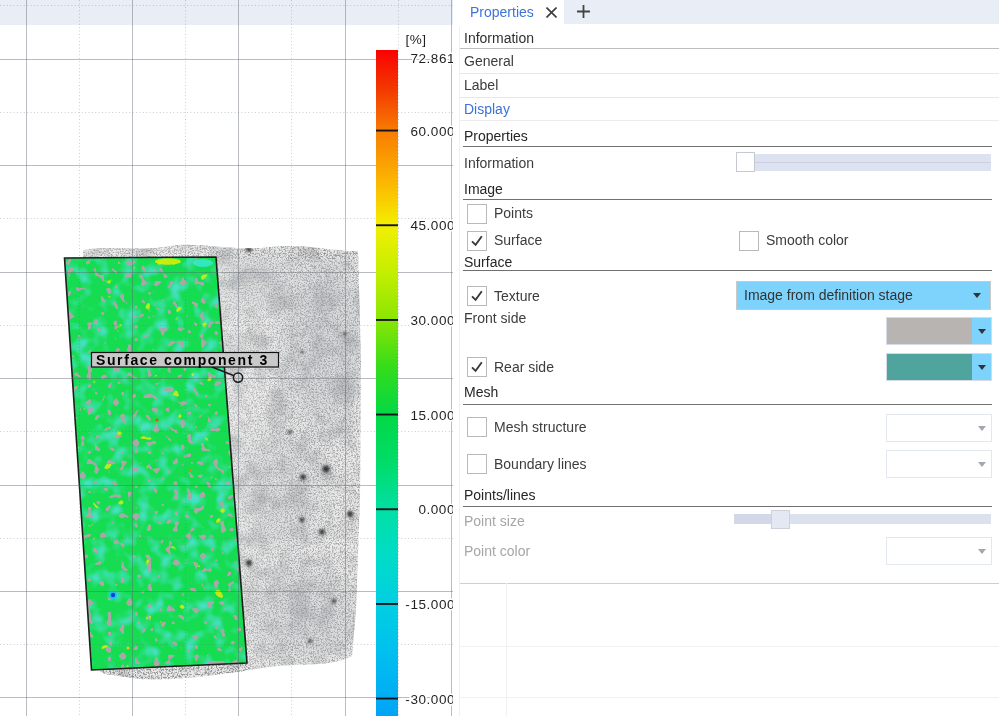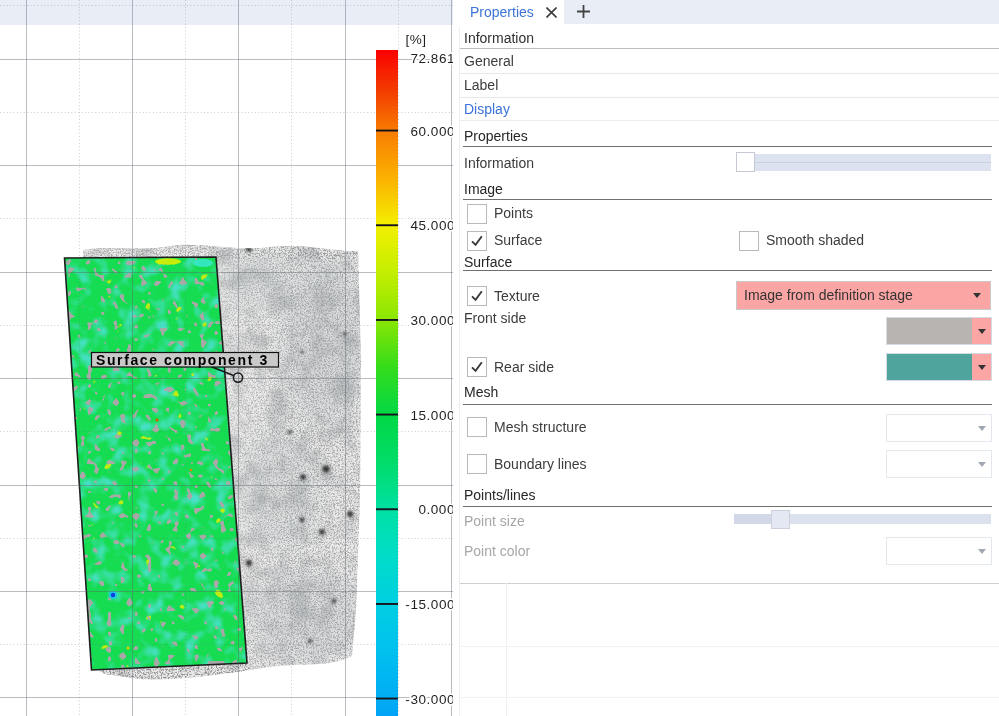--- a/index.html
+++ b/index.html
@@ -10,21 +10,21 @@
 #vp{left:0;top:0;width:453px;height:716px;}
 #tab{left:459px;top:0;width:105px;height:27px;background:#fff;}
 #tabtxt{left:11px;top:4px;font-size:14px;color:#3d74d8;}
 #panel{left:460px;top:24px;width:539px;height:609px;background:#fff;}
 .sep{left:0;width:539px;height:1px;background:#e8e8e8;}
 .hline{left:3px;width:529px;height:1px;background:#707070;}
 .lbl{font-size:14px;color:#3c3c3c;white-space:nowrap;line-height:16px;}
 .hd{font-size:14px;color:#262626;white-space:nowrap;line-height:16px;}
 .dis{color:#a6a6a6;}
 .cb{width:18px;height:18px;background:#fff;border:1px solid #b9b9b9;}
-.combo{background:#fca5a5;border:1px solid #c9c9c9;}
+.combo{background:#7dd3fc;border:1px solid #c9c9c9;}
 .combod{background:#fff;border:1px solid #e3e7ee;}
 .arr{width:0;height:0;border-left:4.5px solid transparent;border-right:4.5px solid transparent;border-top:5px solid #333;}
 .arrd{border-top-color:#a2a8b2;}
 </style>
 </head>
 <body>
 <div id="root">
   <div id="tabstrip" class="abs"></div>
   <div class="abs" style="left:453px;top:0;width:6px;height:24px;background:#fff"></div>
   <div class="abs" style="left:459px;top:24px;width:1px;height:692px;background:#efefef"></div>
@@ -254,21 +254,21 @@
 
     <div class="abs cb" style="left:7px;top:179.5px"></div>
     <div class="abs lbl" style="left:34px;top:181px">Points</div>
 
     <div class="abs cb" style="left:7px;top:206.5px"></div>
     <svg class="abs" style="left:7px;top:206.5px" width="20" height="20" viewBox="0 0 20 20">
       <path d="M5,10.3 L8.6,13.9 L14.8,5.2" stroke="#3a3a3a" stroke-width="1.9" fill="none"></path>
     </svg>
     <div class="abs lbl" style="left:34px;top:208px">Surface</div>
     <div class="abs cb" style="left:279px;top:206.5px"></div>
-    <div class="abs lbl" style="left:306px;top:208px">Smooth shaded</div>
+    <div class="abs lbl" style="left:306px;top:208px">Smooth color</div>
 
     <div class="abs hd" style="left:4px;top:230px">Surface</div>
     <div class="abs hline" style="top:246px"></div>
 
     <div class="abs cb" style="left:7px;top:262px"></div>
     <svg class="abs" style="left:7px;top:262px" width="20" height="20" viewBox="0 0 20 20">
       <path d="M5,10.3 L8.6,13.9 L14.8,5.2" stroke="#3a3a3a" stroke-width="1.9" fill="none"></path>
     </svg>
     <div class="abs lbl" style="left:34px;top:263.5px">Texture</div>
     <div class="abs combo" style="left:276px;top:257px;width:253px;height:27px">

